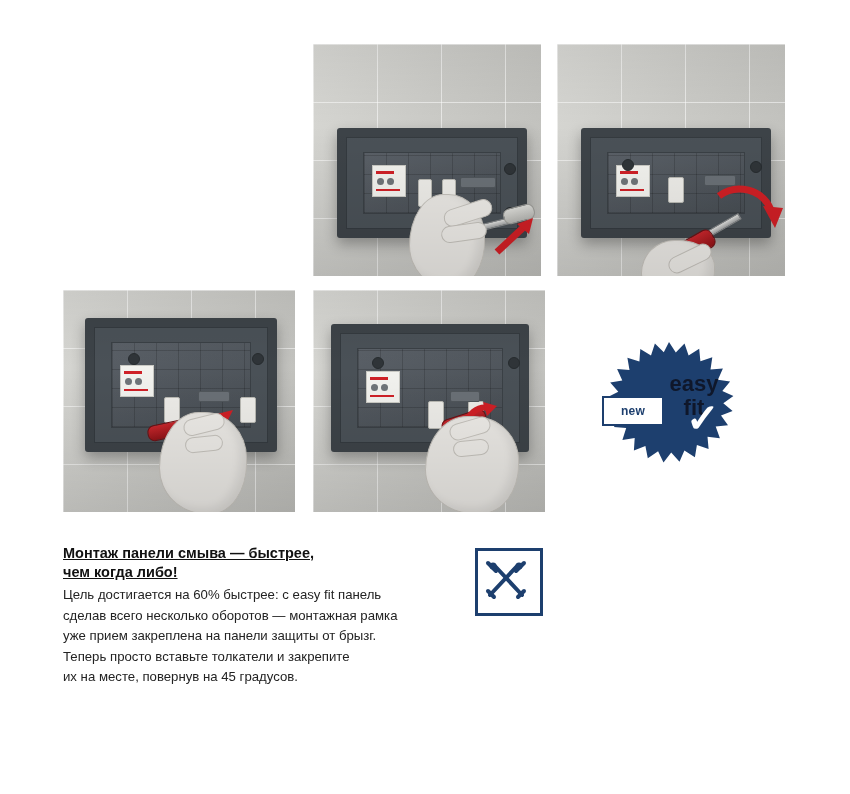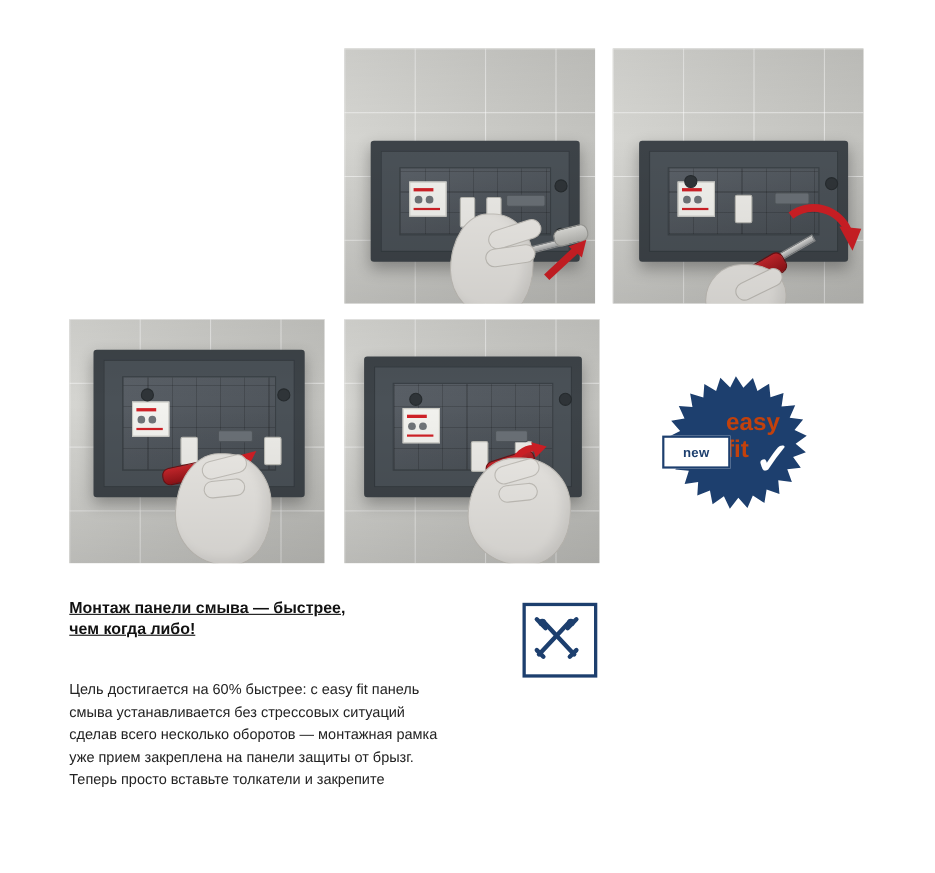--- a/index.html
+++ b/index.html
@@ -297,21 +297,21 @@
   <div class="shadowband"></div>
 </div>
 
 <div class="badge-wrap" style="left:602px; top:340px; width:134px; height:134px;">
   <svg viewBox="0 0 134 134" style="position:absolute; left:0; top:0; width:134px; height:134px;">
     <g fill="#1d3f6e">
       <path d="M67 2
                L73.8 12.5 L82.5 3.6 L86.6 15.4 L97.2 8.8 L98.4 21.2 L110.3 17.2 L108.5 29.6 L120.9 28.4 L115.9 39.8 L128.1 41.4 L120.3 51 L131.4 56.1 L121.3 63.3 L130.6 71.1 L119 75.4 L126 85.2 L113.7 86.5 L117.9 98.2 L105.5 96.7 L106.6 109.1 L94.9 104.9 L92.9 117.2 L82.4 110.4 L77.5 121.8 L69.2 112.6 L61.5 122.4 L56.1 111.2 L45.8 118.3 L43.4 106 L31.9 110.5 L32.7 98.1 L20.4 99.9 L24.2 88 L11.9 86.9 L18.5 76.4 L6.7 72.3 L15.8 64.1 L5.4 57.3 L16.3 51.8 L8.2 42.4 L20.3 40.4 L15.1 29.1 L27.5 30 L25.4 17.7 L37.4 21.4 L38.3 9 L49 15.4 L52.9 3.5 L61.8 12.2 Z"></path>
     </g>
   </svg>
-  <div style="position:absolute; left:58px; top:32px; width:68px; color:#c2410c; font-size:22px; font-weight:bold; line-height:24px; font-family:'Liberation Sans', sans-serif;">
+  <div style="position:absolute; left:58px; top:32px; width:68px; color:#0f172a; font-size:22px; font-weight:bold; line-height:24px; font-family:'Liberation Sans', sans-serif;text-align:center;">
     <div>easy</div>
     <div>fit</div>
   </div>
   <div style="position:absolute; left:84px; top:58px; color:#ffffff; font-size:40px; font-weight:bold; line-height:40px;">✓</div>
   <div class="badge-new" style="left:0px; top:56px; width:58px; height:26px; font-size:12px;">new</div>
 </div>
 
 <div class="toolbox" style="left:475px; top:548px; width:62px; height:62px;">
   <svg viewBox="0 0 56 56" style="position:absolute; left:0; top:0; width:56px; height:56px;">
     <g stroke="#1d3f6e" stroke-width="4" fill="none" stroke-linecap="round">
@@ -325,19 +325,19 @@
     <circle cx="15" cy="15" r="3.5" fill="#1d3f6e"></circle>
     <circle cx="41" cy="15" r="3.5" fill="#1d3f6e"></circle>
   </svg>
 </div>
 
 <div class="headline" style="left:63px; top:544px; width:330px;">
   <div>Монтаж панели смыва — быстрее,</div>
   <div>чем когда либо!</div>
 </div>
 
-<div class="bodytext" style="left:63px; top:617px; width:400px;">
+<div class="bodytext" style="left:63px; top:585px; width:400px;">
   <div>Цель достигается на 60% быстрее: с easy fit панель</div>
-  <div>смыва устанавливается без стрессовых ситуаций</div>
   <div>сделав всего несколько оборотов — монтажная рамка</div>
   <div>уже прием закреплена на панели защиты от брызг.</div>
   <div>Теперь просто вставьте толкатели и закрепите</div>
+  <div>их на месте, повернув на 45 градусов.</div>
 </div>
 
 </body></html>

